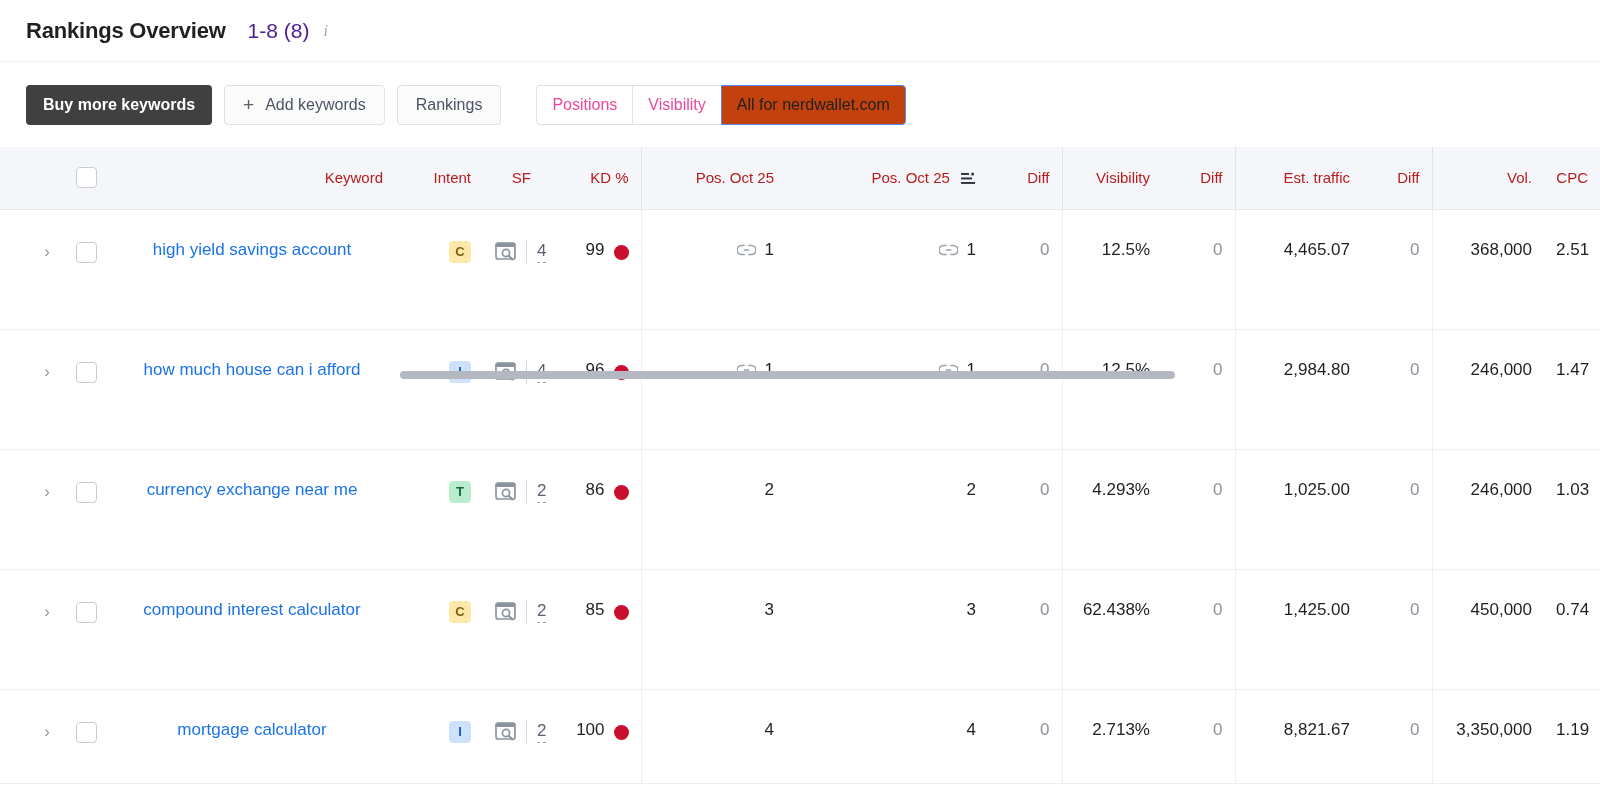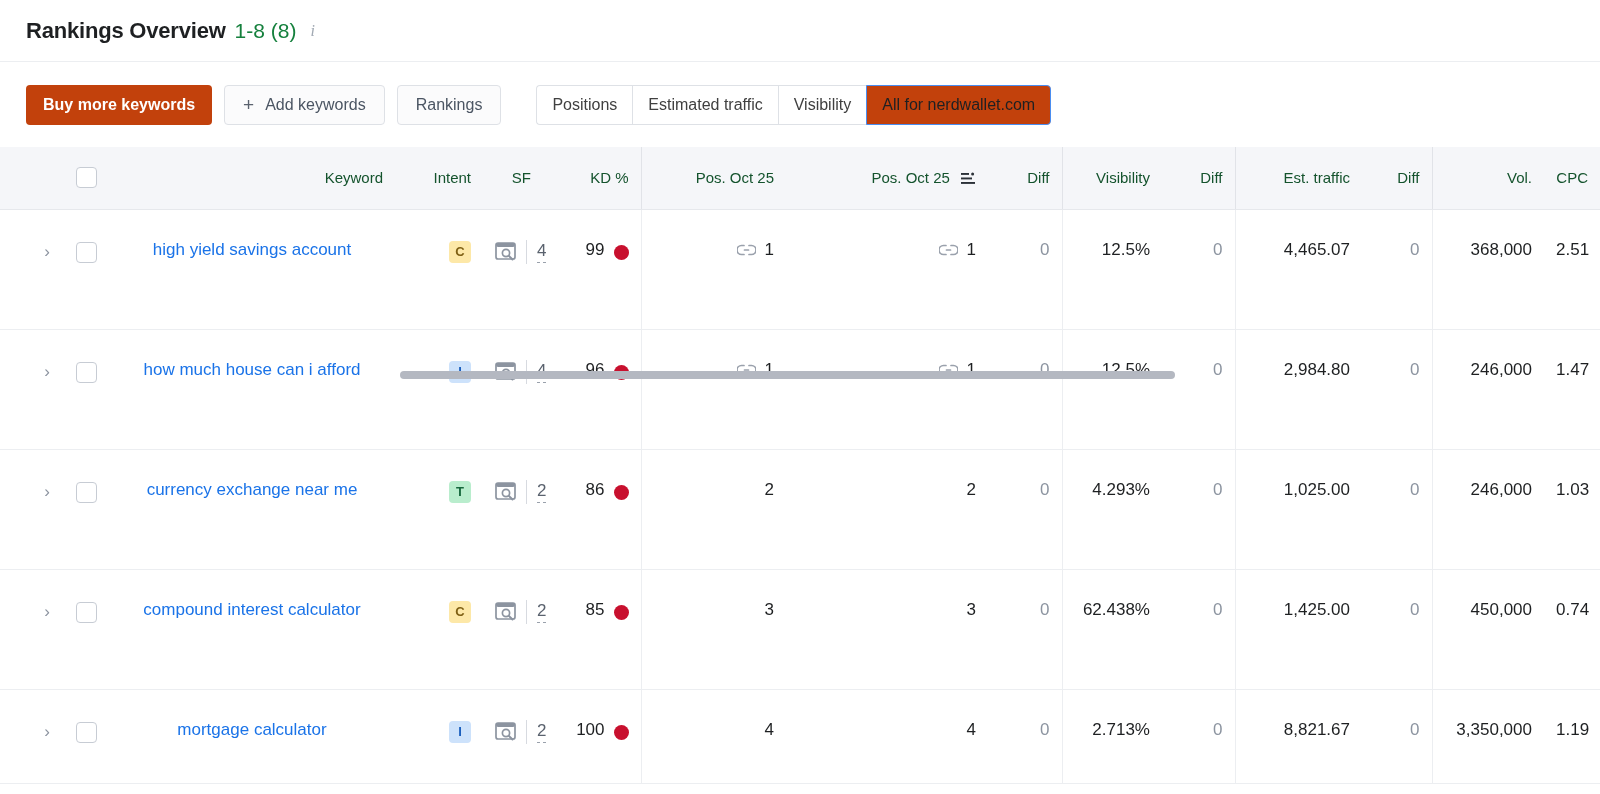--- a/index.html
+++ b/index.html
@@ -21,22 +21,22 @@
     border-bottom: 1px solid #eceef1;
   }
   .page-title {
     font-size: 22px;
     font-weight: 700;
     color: #1e2022;
     letter-spacing: -0.2px;
   }
   .page-range {
     font-size: 21px;
-    color: #15803d;
-    margin-left: 9px;
+    color: #4c1d95;
+    margin-left: 22px;
     font-weight: 400;
   }
   .info-icon {
     margin-left: 14px;
     color: #a1a9b3;
     font-size: 16px;
     font-style: italic;
     font-family: "Liberation Serif", serif;
     cursor: pointer;
     line-height: 1;
@@ -57,21 +57,21 @@
     display: inline-flex;
     align-items: center;
     justify-content: center;
     cursor: pointer;
     white-space: nowrap;
     padding: 0 18px;
     border: 1px solid transparent;
     background: #fff;
   }
   .btn-primary {
-    background: #c2410c;
+    background: #404040;
     color: #fff;
     font-weight: 700;
     padding: 0 16px;
   }
   .btn-outline {
     border: 1px solid #dee1e6;
     color: #4b5563;
     background: #fbfbfc;
     font-weight: 400;
   }
@@ -87,21 +87,21 @@
     margin-left: 23px;
     border-radius: 4px;
     height: 40px;
   }
   .seg {
     height: 40px;
     display: inline-flex;
     align-items: center;
     padding: 0 15px;
     font-size: 16px;
-    color: #404040;
+    color: #ec4899;
     background: #fff;
     border: 1px solid #dee1e6;
     border-right: none;
     cursor: pointer;
     white-space: nowrap;
   }
   .seg:first-child { border-radius: 4px 0 0 4px; }
   .seg:last-child {
     border-right: 1px solid #dee1e6;
     border-radius: 0 4px 4px 0;
@@ -117,21 +117,21 @@
   .table-wrap { position: relative; }
   table.grid {
     width: 1600px;
     border-collapse: collapse;
     table-layout: fixed;
   }
   table.grid th {
     background: #f5f6f9;
     font-size: 15px;
     font-weight: 400;
-    color: #14532d;
+    color: #b91c1c;
     height: 62px;
     padding: 0 12px;
     text-align: right;
     vertical-align: middle;
     border-bottom: 1px solid #e6e8ec;
     white-space: nowrap;
   }
   th.sorted-col {
     background: #e2e3ec;
   }
@@ -275,21 +275,20 @@
 
   <div class="btn btn-outline">
     <span class="plus">+</span>
     <span>Add keywords</span>
   </div>
 
   <div class="btn btn-outline">Rankings</div>
 
   <div class="segmented">
     <div class="seg">Positions</div>
-    <div class="seg">Estimated traffic</div>
     <div class="seg">Visibility</div>
     <div class="seg active">All for nerdwallet.com</div>
   </div>
 </div>
 
 <div class="table-wrap">
   <div class="hscroll" style="left:400px; top:224px; width:775px;"></div>
 
   <table class="grid">
     <colgroup>

